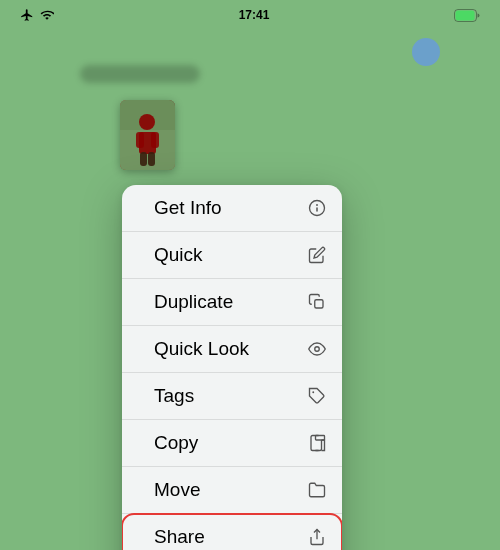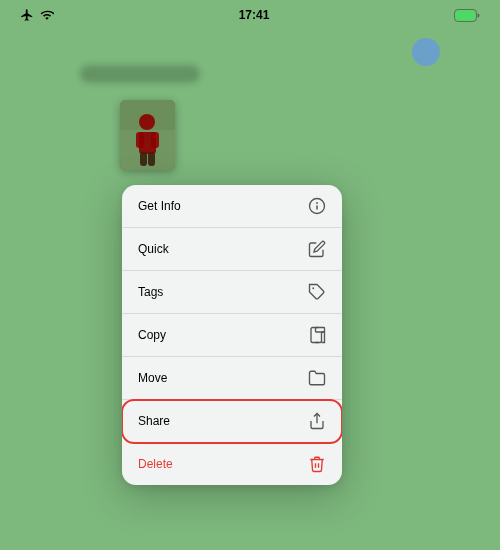--- a/index.html
+++ b/index.html
@@ -114,23 +114,24 @@
       padding: 12px 16px;
       cursor: pointer;
       position: relative;
     }
 
     .menu-item:not(:last-child) {
       border-bottom: 0.5px solid rgba(0,0,0,0.1);
     }
 
     .menu-item-label {
-      font-size: 12px;
+      font-size: 19px;
       color: #000;
       font-weight: 400;
+      margin-left: 16px;
     }
 
     .menu-item-icon {
       color: #555;
       font-size: 16px;
       display: flex;
       align-items: center;
     }
 
     
@@ -218,21 +219,39 @@
   <div class="menu-item">
     <span class="menu-item-label">Quick</span>
     <span class="menu-item-icon">
       <svg class="icon-svg" viewBox="0 0 24 24" fill="none" stroke="currentColor" stroke-width="1.8">
         <path d="M11 4H4a2 2 0 00-2 2v14a2 2 0 002 2h14a2 2 0 002-2v-7"></path>
         <path d="M18.5 2.5a2.121 2.121 0 013 3L12 15l-4 1 1-4 9.5-9.5z"></path>
       </svg>
     </span>
   </div>
 
-
+  <div class="menu-item">
+    <span class="menu-item-label">Duplicate</span>
+    <span class="menu-item-icon">
+      <svg class="icon-svg" viewBox="0 0 24 24" fill="none" stroke="currentColor" stroke-width="1.8">
+        <rect x="9" y="9" width="11" height="11" rx="2"></rect>
+        <path d="M5 15H4a2 2 0 01-2-2V4a2 2 0 012-2h9a2 2 0 012 2v1"></path>
+      </svg>
+    </span>
+  </div>
+
+  <div class="menu-item">
+    <span class="menu-item-label">Quick Look</span>
+    <span class="menu-item-icon">
+      <svg class="icon-svg" viewBox="0 0 24 24" fill="none" stroke="currentColor" stroke-width="1.8">
+        <path d="M1 12S5 4 12 4s11 8 11 8-4 8-11 8S1 12 1 12z"></path>
+        <circle cx="12" cy="12" r="3"></circle>
+      </svg>
+    </span>
+  </div>
 
   <div class="menu-item">
     <span class="menu-item-label">Tags</span>
     <span class="menu-item-icon">
       <svg class="icon-svg" viewBox="0 0 24 24" fill="none" stroke="currentColor" stroke-width="1.8">
         <path d="M20.59 13.41l-7.17 7.17a2 2 0 01-2.83 0L2 12V2h10l8.59 8.59a2 2 0 010 2.82z"></path>
         <line x1="7" y1="7" x2="7.01" y2="7" stroke-width="2.5" stroke-linecap="round"></line>
       </svg>
     </span>
   </div>

